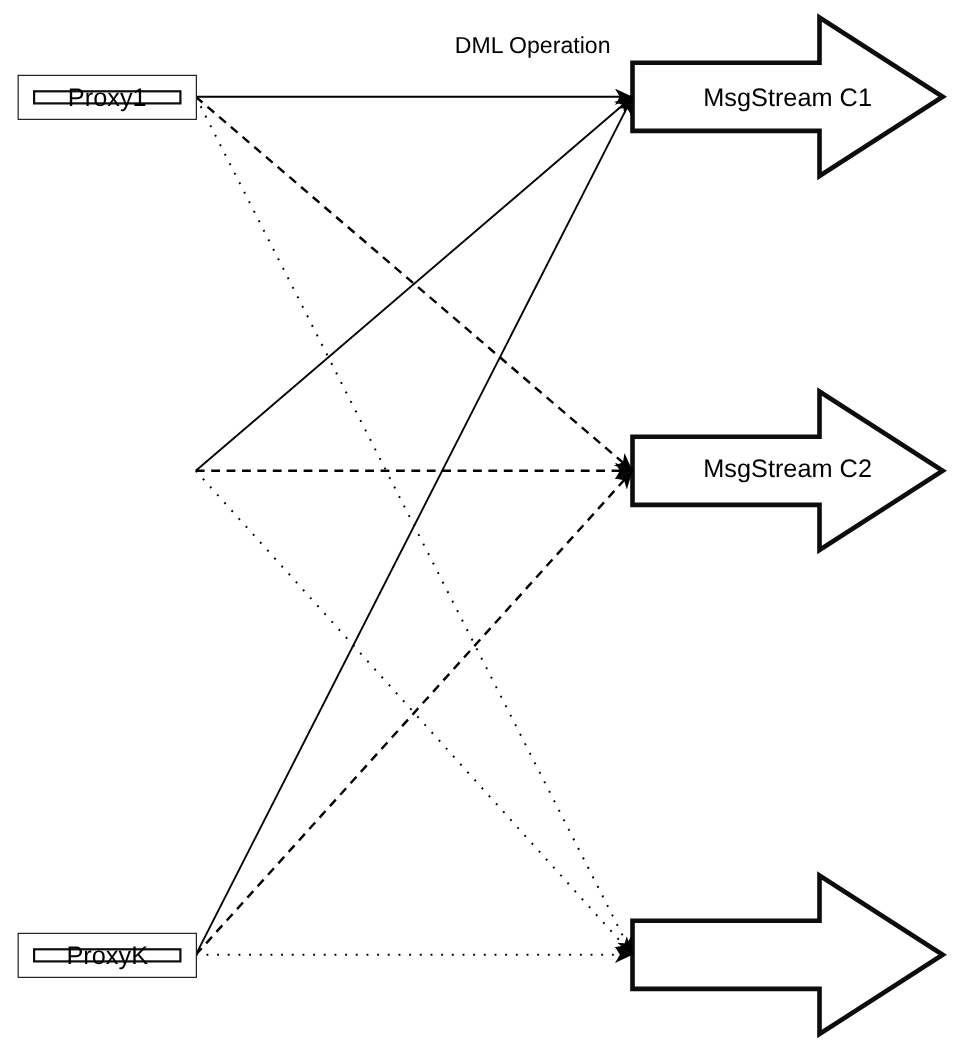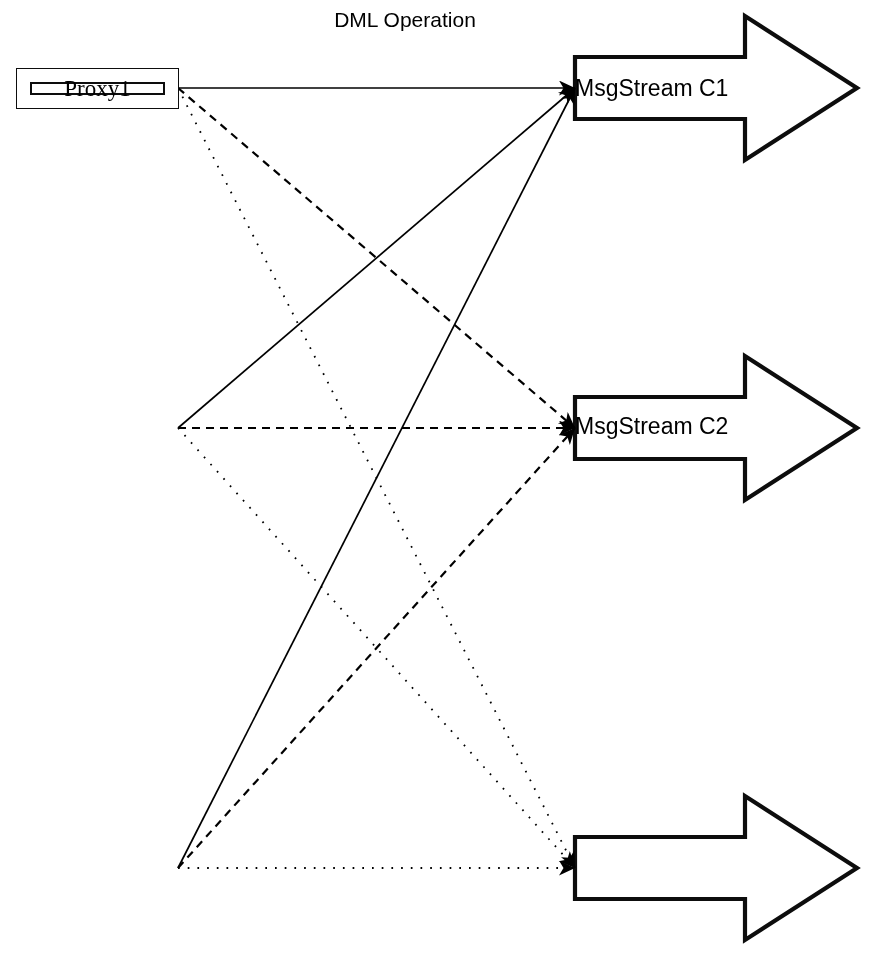--- a/index.html
+++ b/index.html
@@ -19,37 +19,36 @@
   svg.diagram-layer {
     position: absolute;
     left: 0;
     top: 0;
     width: 875px;
     height: 956px;
   }
   .dml-label {
     position: absolute;
     left: 255px;
-    top: 8px;
+    top: 30px;
     width: 300px;
-    text-align: center;
+    text-align: right;
     font-size: 21px;
     line-height: 24px;
     color: #000000;
   }
   .proxy-box {
     position: absolute;
     box-sizing: border-box;
     width: 163px;
     height: 41px;
     left: 16px;
     background: #ffffff;
     border: 1.5px solid #0d0d0d;
     padding: 13px;
-    font-family: Liberation Serif, serif;
   }
   .proxy-box .proxy-inner {
     box-sizing: border-box;
     width: 100%;
     height: 100%;
     border: 2.2px solid #0d0d0d;
     display: flex;
     align-items: center;
     justify-content: center;
     font-size: 23px;
@@ -57,21 +56,21 @@
   }
   .proxy-box.p1 { top: 68px; }
   .proxy-box.p2 { top: 408px; }
   .proxy-box.pk { top: 848px; }
   .stream-label {
     position: absolute;
     left: 575px;
     width: 282px;
     height: 28px;
     line-height: 28px;
-    text-align: left;
+    text-align: center;
     font-size: 23px;
     color: #000000;
     pointer-events: none;
   }
   .stream-label.s1 { top: 74px; }
   .stream-label.s2 { top: 412px; }
   .stream-label.sn { top: 854px; }
 </style>
 </head>
 <body>
@@ -102,17 +101,20 @@
       </g>
   </svg>
 
   <div class="dml-label">
     <div>DML Operation</div>
   </div>
 
   <div class="proxy-box p1">
     <div class="proxy-inner">Proxy1</div>
   </div>
+  <div class="proxy-box pk">
+    <div class="proxy-inner">ProxyK</div>
+  </div>
 
   <div class="stream-label s1">MsgStream C1</div>
   <div class="stream-label s2">MsgStream C2</div>
 
 </div>
 
 </body></html>

